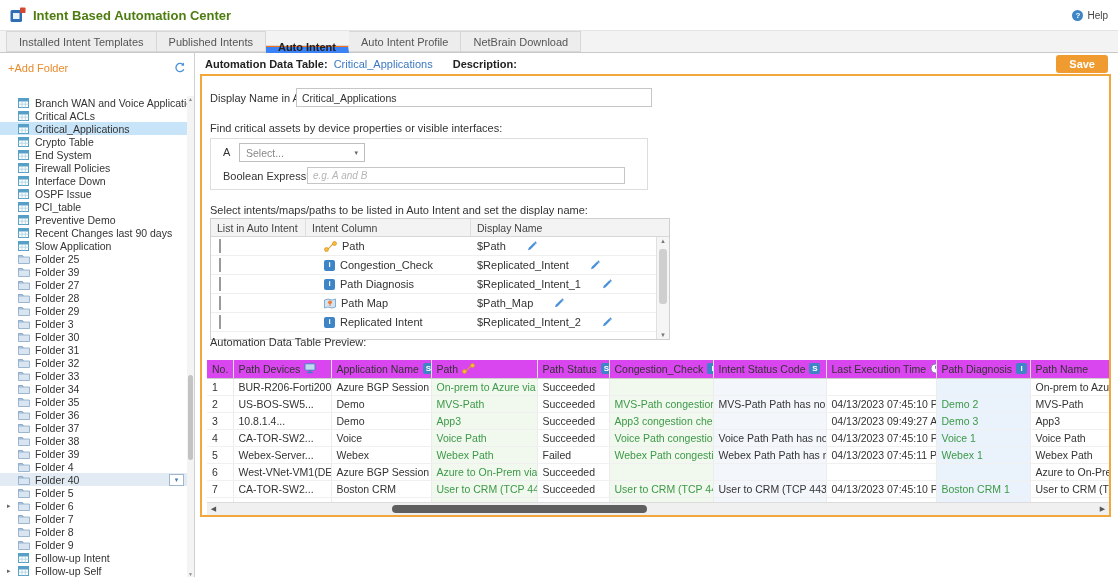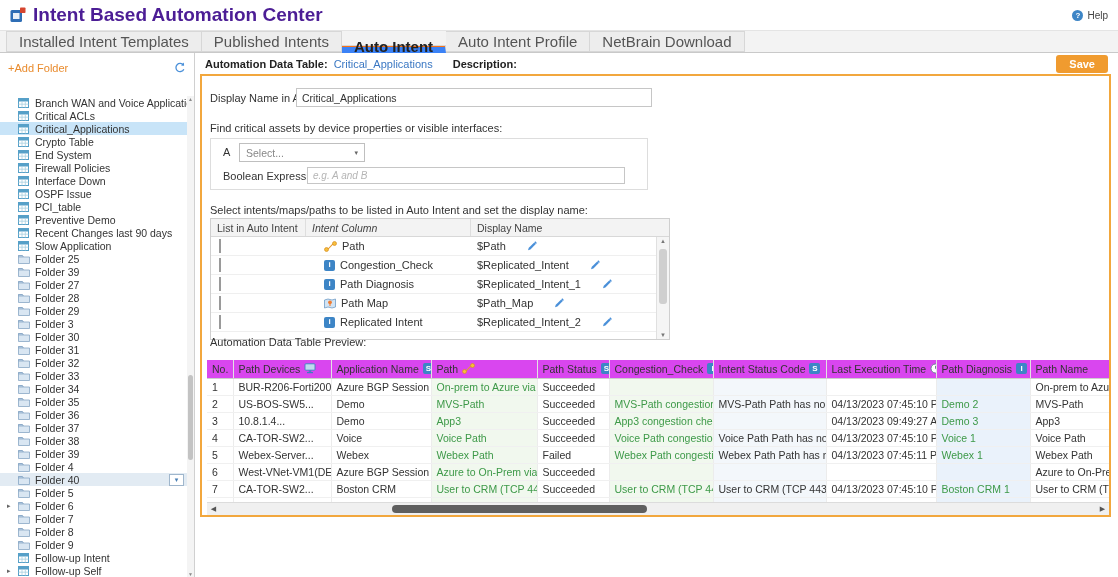--- a/index.html
+++ b/index.html
@@ -3,27 +3,27 @@
 <meta charset="utf-8">
 <title>Intent Based Automation Center</title>
 <style>
   *{margin:0;padding:0;box-sizing:border-box;}
   html,body{width:1118px;height:577px;overflow:hidden;}
   body{font-family:"Liberation Sans","DejaVu Sans",sans-serif;font-size:11px;color:#333;background:#fff;}
   .app{position:relative;width:1118px;height:577px;background:#fff;}
 
   
   .hdr{height:30px;display:flex;align-items:center;padding:0 10px;background:#fff;}
-  .app-title{font-size:19px;font-weight:bold;color:#4c1d95;margin-left:7px;}
+  .app-title{font-size:13px;font-weight:bold;color:#4d7c0f;margin-left:7px;}
   .help{margin-left:auto;display:flex;align-items:center;gap:4px;font-size:10px;color:#444;cursor:pointer;}
   .help-q{width:11px;height:11px;border-radius:50%;background:#3d85c6;color:#fff;font-size:8px;font-weight:bold;display:flex;align-items:center;justify-content:center;}
 
   
   .tabs{height:23px;background:#f3f3f3;border-top:1px solid #e4e4e4;border-bottom:1px solid #c9c9c9;display:flex;align-items:stretch;padding-left:6px;}
-  .tab{padding:0 12px;display:flex;align-items:center;font-size:15px;color:#555;background:#ededed;border:1px solid #d7d7d7;border-left:none;cursor:pointer;white-space:nowrap;}
+  .tab{padding:0 12px;display:flex;align-items:center;font-size:11px;color:#555;background:#ededed;border:1px solid #d7d7d7;border-left:none;cursor:pointer;white-space:nowrap;}
   .tab:first-child{border-left:1px solid #d7d7d7;}
   .tab.active{background:#f97316;font-weight:bold;color:#222;border-bottom:6px solid #3b82f6;margin-bottom:-1px;margin-top:14px;}
 
   .content{display:flex;height:524px;}
 
   
   .sidebar{width:195px;border-right:1px solid #d0d0d0;position:relative;flex:none;background:#fff;}
   .side-top{height:21px;display:flex;align-items:flex-end;padding:0 8px;}
   .add-folder{color:#e98b2d;cursor:pointer;font-size:11px;}
   .refresh{margin-left:auto;cursor:pointer;display:inline-flex;}
@@ -63,21 +63,21 @@
   #bool-label{position:absolute;left:12px;top:31px;}
   #bool-input{position:absolute;left:96px;top:28px;width:318px;height:17px;border:1px solid #c6c6c6;font-size:10px;padding:0 5px;font-family:inherit;color:#333;}
   #bool-input::placeholder{color:#b5b5b5;font-style:italic;}
   #select-label{left:8px;top:128px;}
 
   
   .itable{position:absolute;left:8px;top:142px;width:460px;height:122px;border:1px solid #cfcfcf;}
   .ihead{display:flex;height:18px;background:#f3f3f3;border-bottom:1px solid #d8d8d8;font-size:10.5px;color:#444;}
   .ih{display:flex;align-items:center;padding:0 6px;border-right:1px solid #dedede;overflow:hidden;white-space:nowrap;}
   .ih:nth-child(1){width:95px;}
-  .ih:nth-child(2){width:165px;font-style:italic;}
+  .ih:nth-child(2){width:165px;}
   .ih:nth-child(3){flex:1;border-right:none;}
   .ibody{position:absolute;top:18px;left:0;right:13px;bottom:0;overflow:hidden;}
   .irow{display:flex;height:19px;align-items:center;border-bottom:1px solid #efefef;}
   .ic1{width:95px;padding-left:8px;flex:none;}
   .ic2{width:165px;display:flex;align-items:center;gap:5px;padding-left:18px;flex:none;overflow:hidden;white-space:nowrap;}
   .ic3{flex:1;display:flex;align-items:center;gap:18px;padding-left:6px;overflow:hidden;white-space:nowrap;}
   .cb{width:10px;height:10px;border:1px solid #9a9a9a;background:#fff;cursor:pointer;flex:none;}
   .iscroll{position:absolute;top:18px;right:0;bottom:0;width:13px;background:#f5f5f5;border-left:1px solid #e0e0e0;}
   .iscroll .a{position:absolute;left:0;width:12px;text-align:center;font-size:6px;color:#777;cursor:pointer;}
   .iscroll .a.up{top:1px;} .iscroll .a.dn{bottom:1px;}

